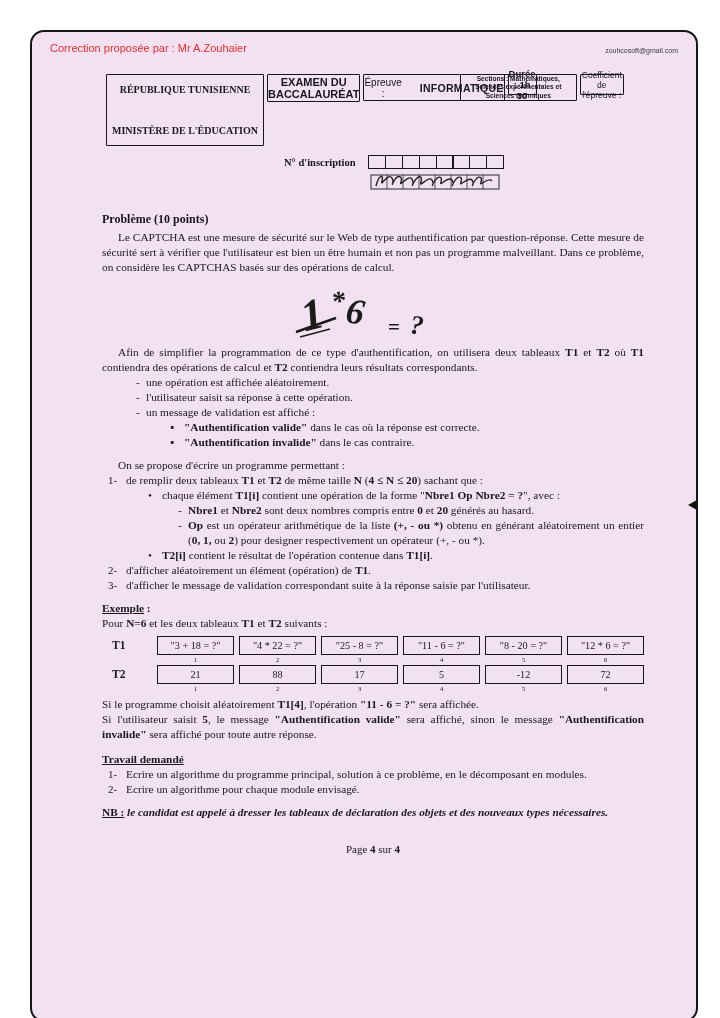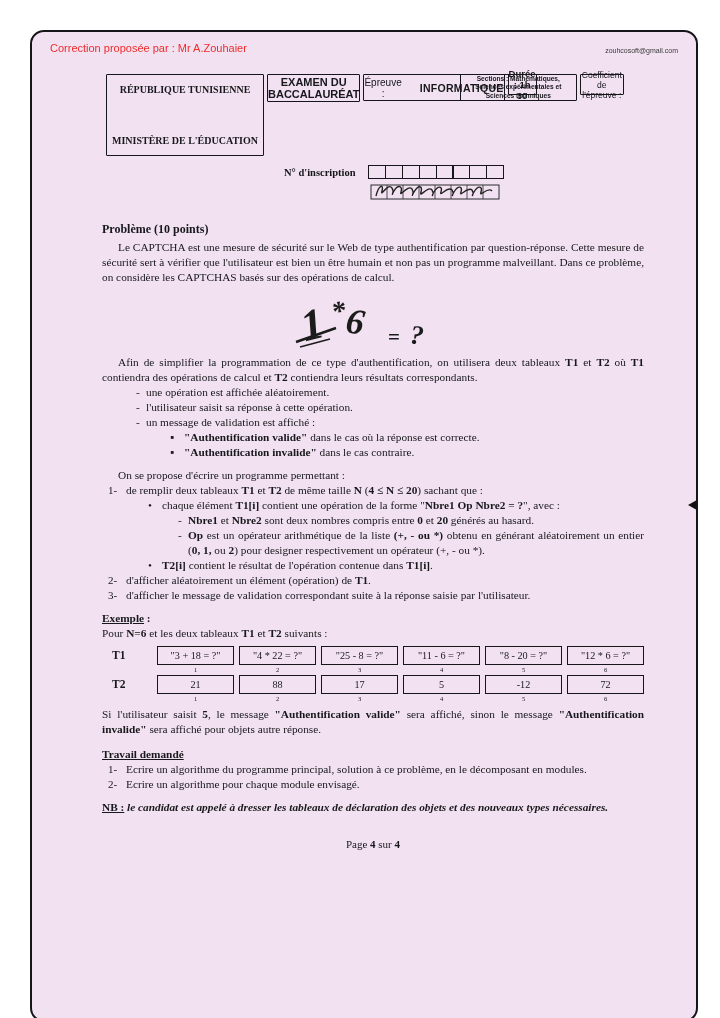--- a/index.html
+++ b/index.html
@@ -18,21 +18,21 @@
     overflow:hidden;
   }
   
   .top-note { display:flex; justify-content:space-between; align-items:flex-end; margin:10px 18px 0 18px; }
   .correction { color:var(--red,#ee2b2b); font-family:"Liberation Sans",sans-serif; font-size:11px; }
   .email { font-size:7px; color:#3a3a3a; font-family:"Liberation Sans",sans-serif; }
 
   
   .exam-header { margin:20px 0 0 74px; width:516px; display:grid; grid-template-columns:158px 190px 164px; gap:3px; font-family:"Liberation Sans",sans-serif; }
   .hbox { border:1.6px solid #15151a; display:flex; align-items:center; justify-content:center; text-align:center; border-radius:1px; }
-  .col-inst { flex-direction:column; justify-content:space-between; padding:9px 4px; font-family:"Liberation Serif",serif; font-weight:700; font-size:10px; height:82px; }
+  .col-inst { flex-direction:column; justify-content:space-between; padding:9px 4px; font-family:"Liberation Serif",serif; font-weight:700; font-size:10px; height:72px; }
   .colstack { display:flex; gap:3px; }
   .exam-title { font-weight:700; font-size:11px; height:28px; }
   .epreuve { height:27px; gap:18px; font-size:10px; }
   .epreuve .val { font-weight:700; font-size:10.5px; letter-spacing:.3px;text-align:center; }
   .duree { height:21px; font-weight:700; font-size:9.5px; }
   .session { font-family:"Liberation Serif",serif; font-weight:700; font-size:15px; height:28px; }
   .sections { font-size:6.6px; font-weight:700; height:27px; padding:1px 3px; line-height:1.3; }
   .coeff { height:21px; font-size:8.5px; }
 
   
@@ -244,21 +244,22 @@
         <span></span>
         <span>1</span>
         <span>2</span>
         <span>3</span>
         <span>4</span>
         <span>5</span>
         <span>6</span>
       </div>
     </div>
 
-    <div><span>Si l'utilisateur saisit  </span><span class="b">5</span><span>, le message </span><span class="b">"Authentification valide"</span><span> sera affiché, sinon le message </span><span class="b">"Authentification invalide"</span><span> sera affiché pour objets autre réponse.</span></div>
+    <div><span>Si le programme choisit aléatoirement </span><span class="b">T1[4]</span><span>, l'opération </span><span class="b">"11 - 6 = ?"</span><span> sera affichée.</span></div>
+    <div><span>Si l'utilisateur saisit  </span><span class="b">5</span><span>, le message </span><span class="b">"Authentification valide"</span><span> sera affiché, sinon le message </span><span class="b">"Authentification invalide"</span><span> sera affiché pour toute autre réponse.</span></div>
 
     <div class="mt10"><span class="bu">Travail demandé</span></div>
     <div class="li li-num">
       <span class="nmark">1-</span>
       <span class="txt"><span>Ecrire un algorithme du programme principal,  solution à ce problème, en le décomposant en modules.</span></span>
     </div>
     <div class="li li-num">
       <span class="nmark">2-</span>
       <span class="txt"><span>Ecrire un algorithme pour chaque module envisagé.</span></span>
     </div>

